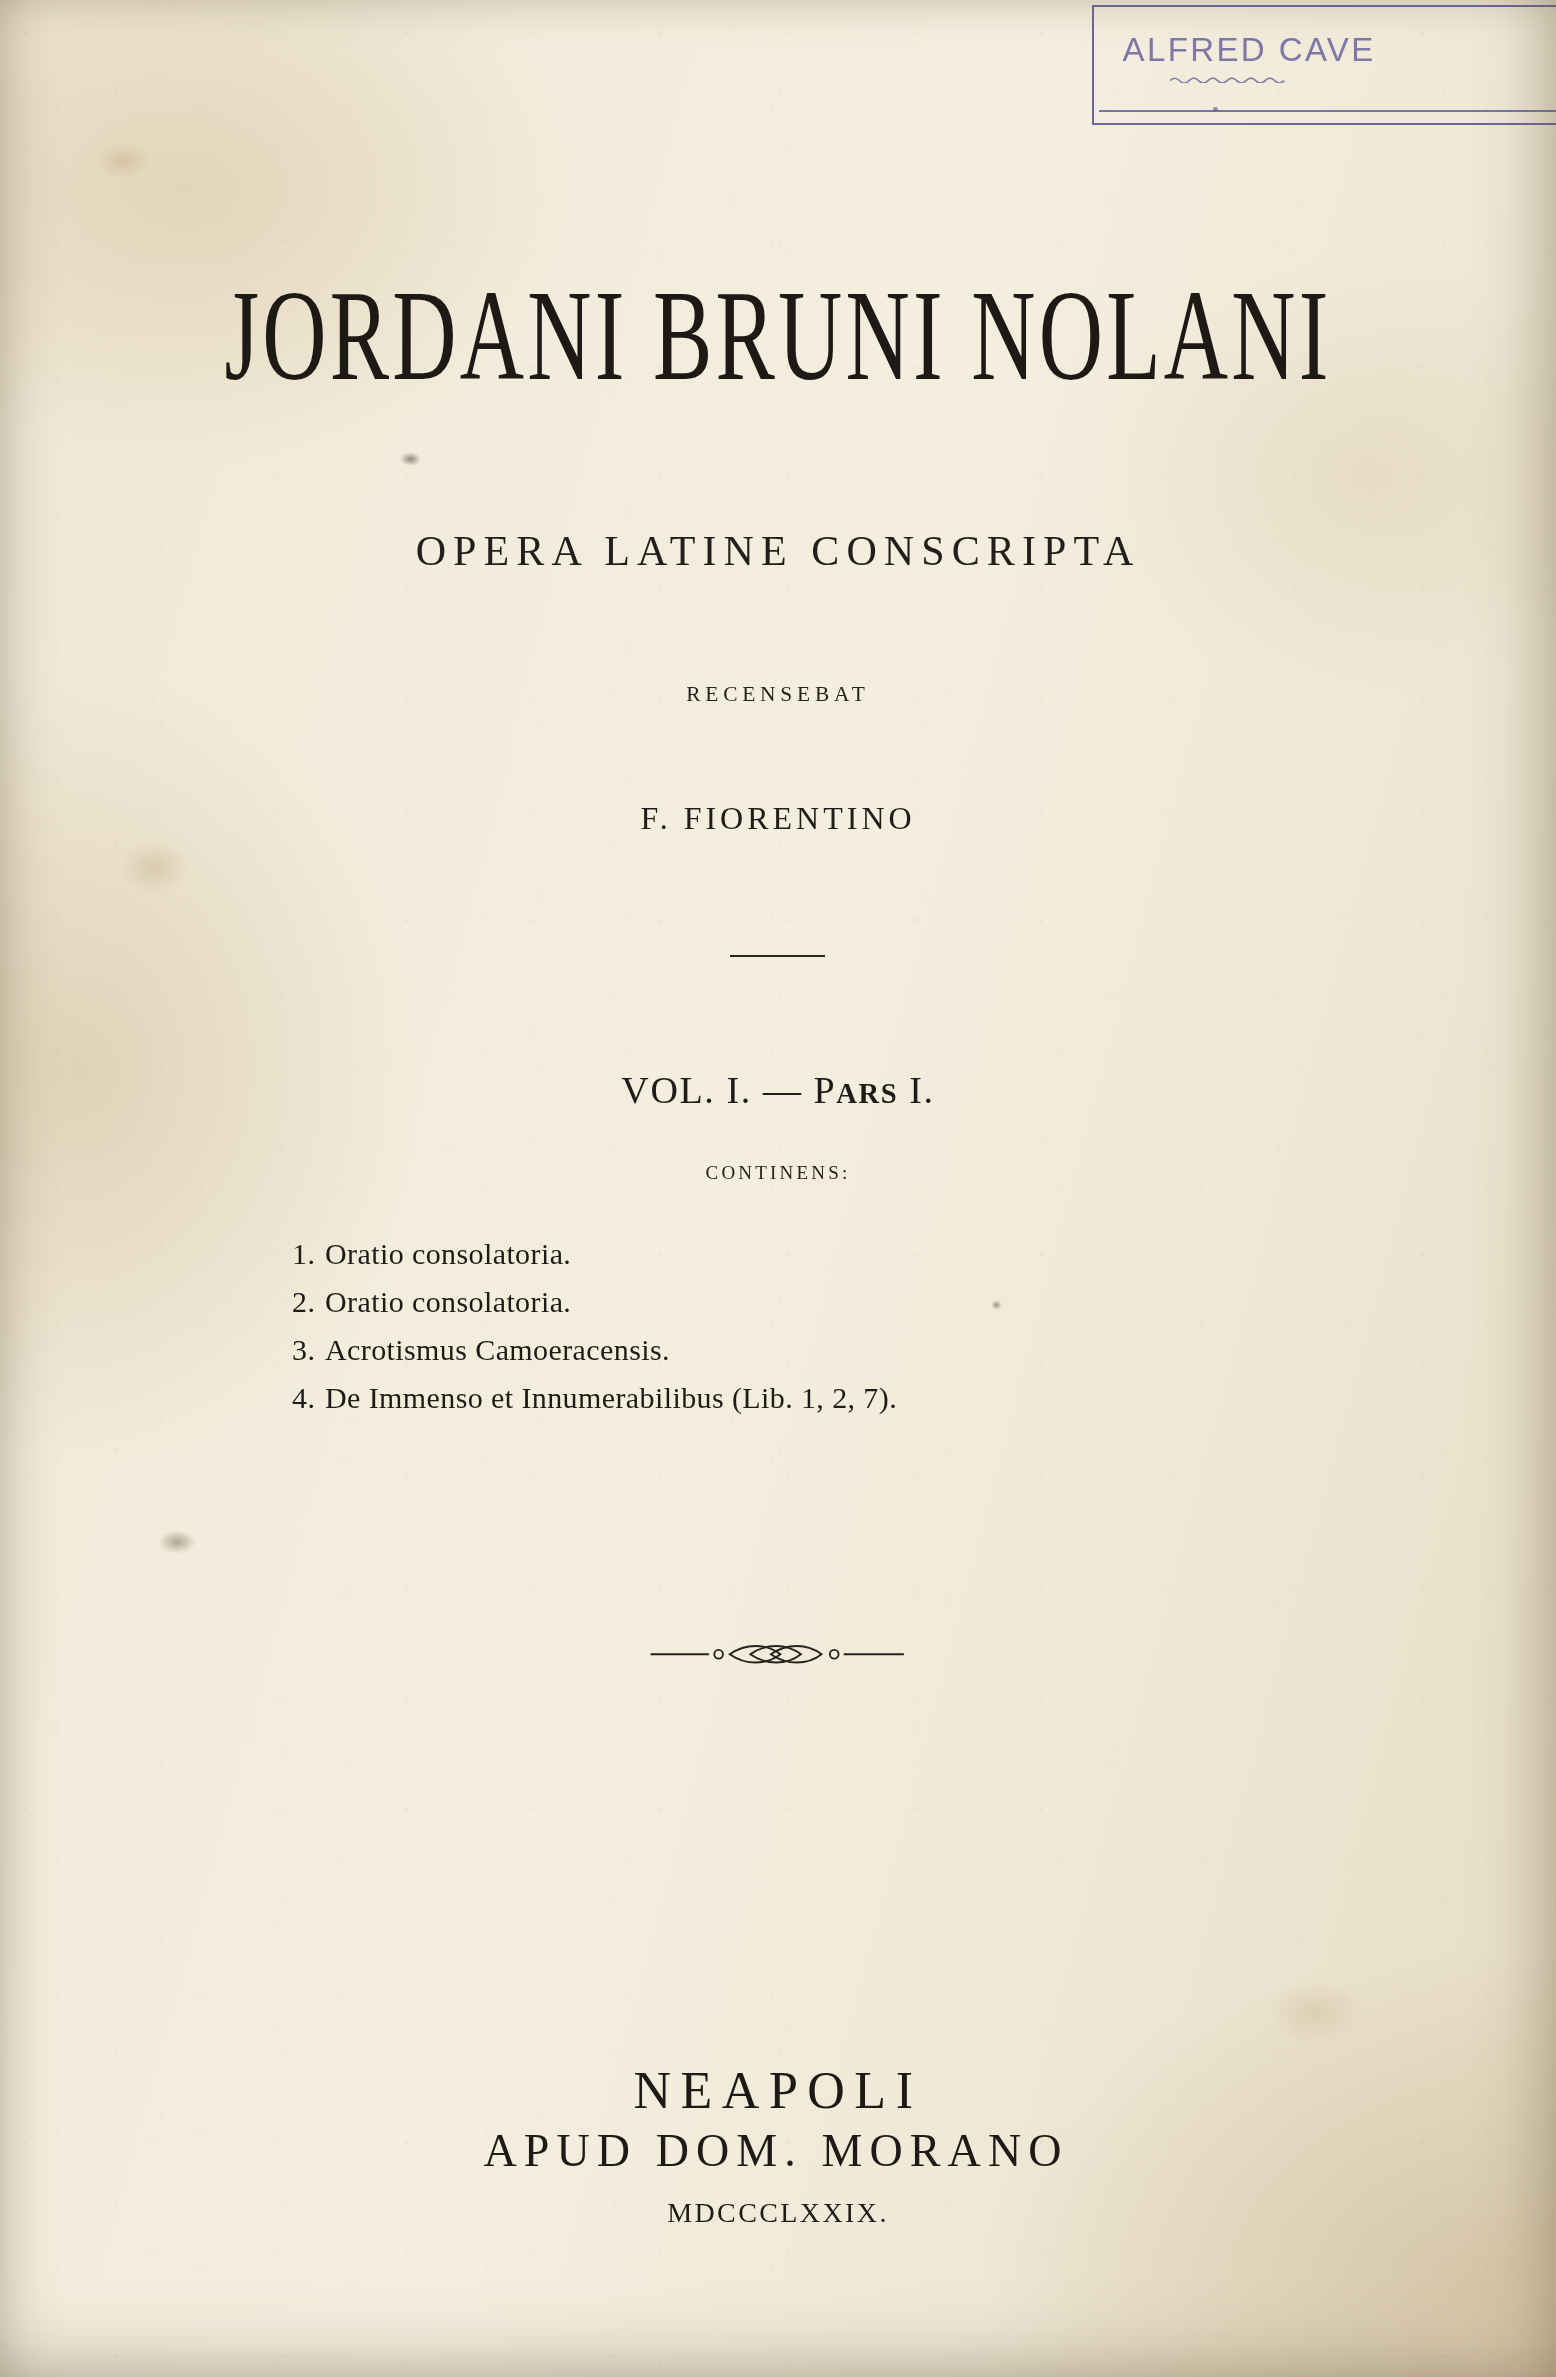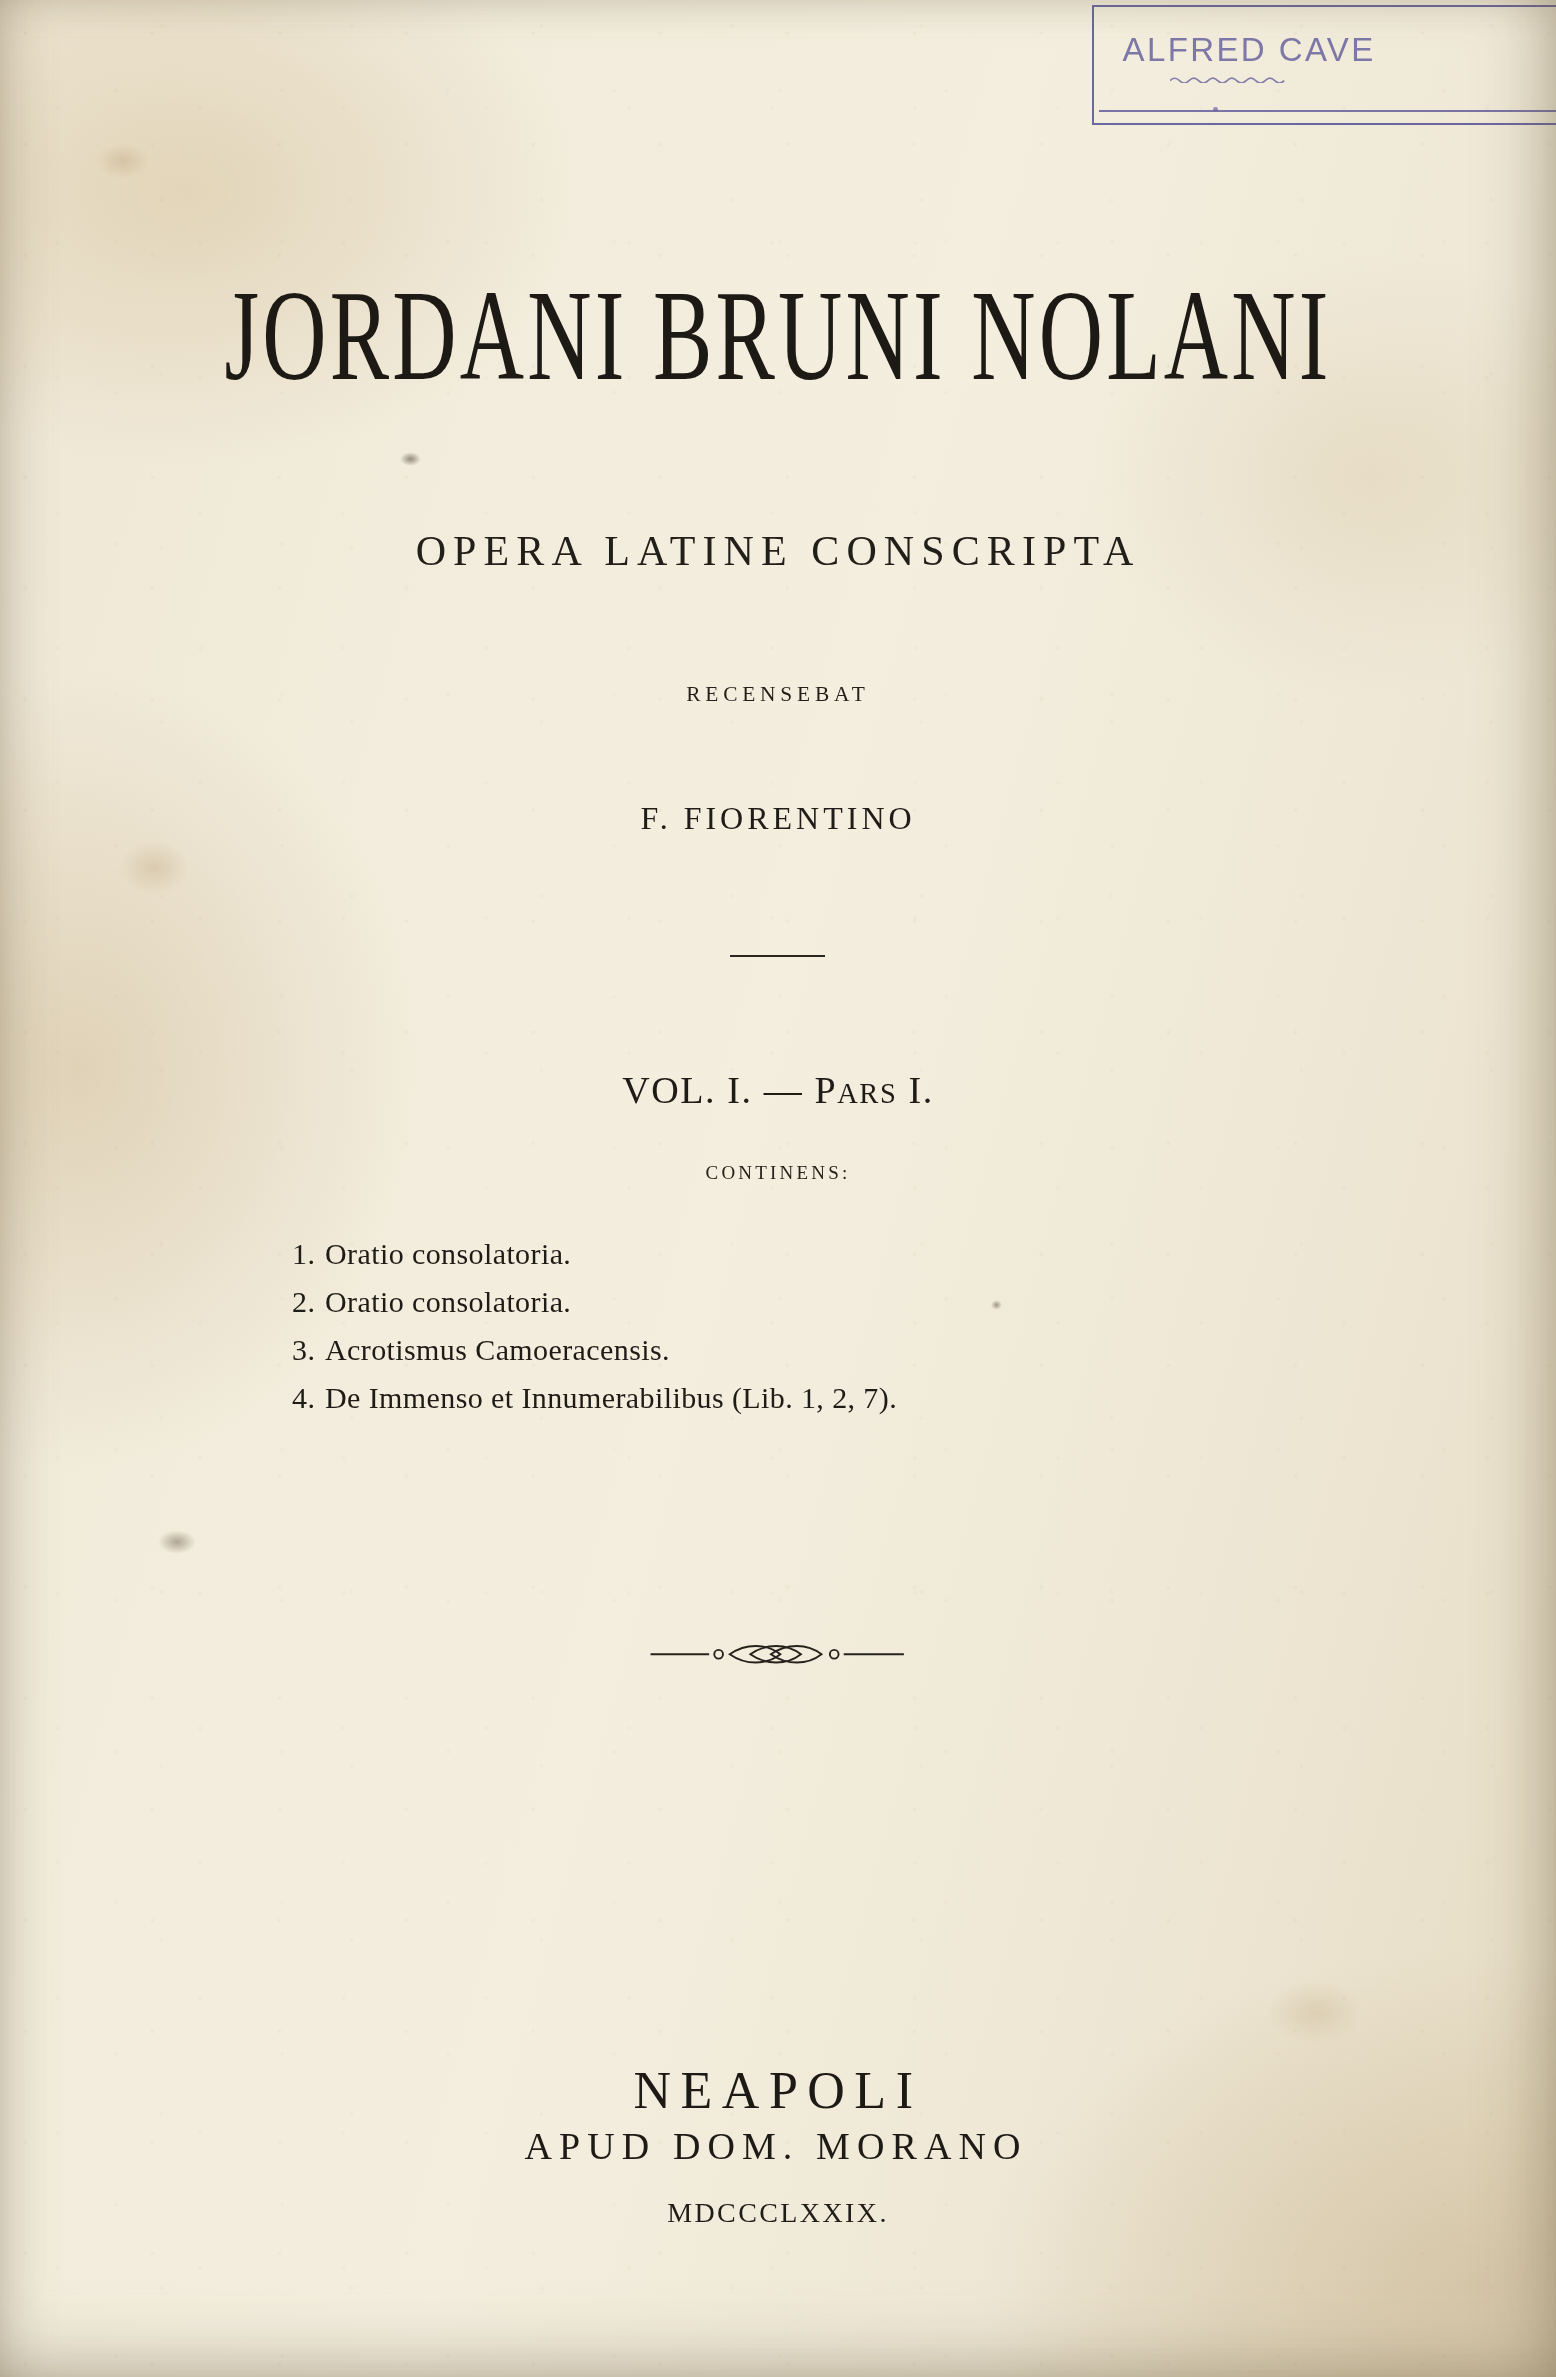--- a/index.html
+++ b/index.html
@@ -153,20 +153,21 @@
     position: absolute;
     left: 0; right: 0;
     top: 1068px;
     font-size: 38px;
     letter-spacing: 1.6px;
     color: #1f1c17;
   }
   .volume .small {
     font-size: 28.5px;
     letter-spacing: 1.6px;
+    font-weight: bold;
   }
   .continens {
     position: absolute;
     left: 0; right: 0;
     top: 1162px;
     font-size: 19px;
     letter-spacing: 3.2px;
     color: #262219;
     text-align: center;
   }
@@ -194,21 +195,21 @@
     top: 2025px;
     font-size: 52px;
     letter-spacing: 9.5px;
     color: #1d1a15;
     margin-top: 36px;
   }
   .publisher {
     position: absolute;
     left: 0; right: 4px;
     top: 2124px;
-    font-size: 38px;
+    font-size: 46px;
     letter-spacing: 7.1px;
     color: #1e1b16;
   }
   .year {
     position: absolute;
     left: 0; right: 0;
     top: 2197px;
     font-size: 28px;
     letter-spacing: 2.4px;
     color: #201d18;

